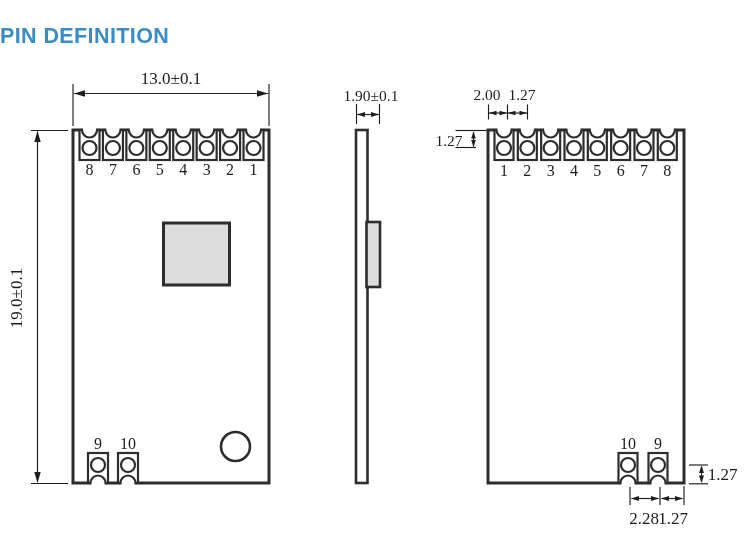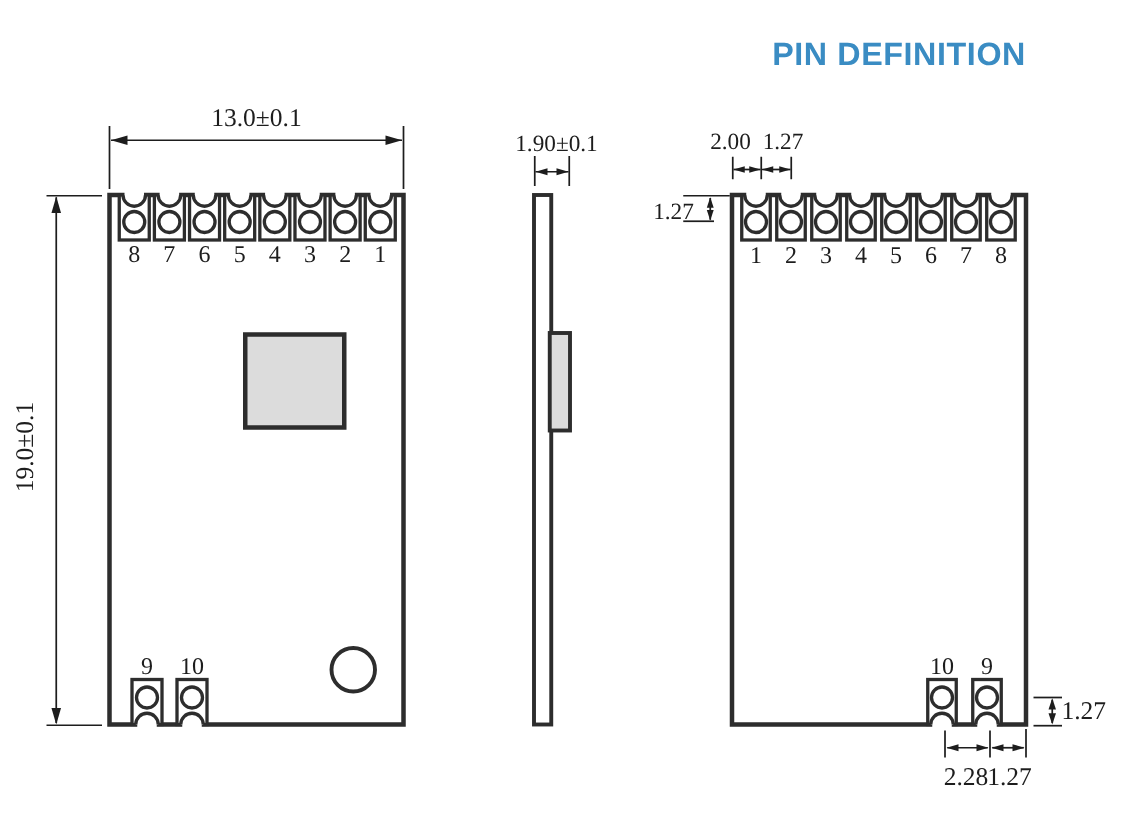--- a/index.html
+++ b/index.html
@@ -10,21 +10,21 @@
   html,body{margin:0;padding:0;background:#ffffff;}
   #stage{
     position:relative;
     width:750px;height:547px;
     background:#ffffff;
     font-family:"Liberation Serif","DejaVu Serif",serif;
     overflow:hidden;
   }
   #page-title{
     position:absolute;top:24px;left:0;width:684px;
-    text-align:right;
+    text-align:left;
     font-family:"Liberation Sans","DejaVu Sans",sans-serif;
     font-weight:700;font-size:21.5px;letter-spacing:.4px;
     color:var(--accent);
   }
   svg{position:absolute;left:0;top:0;}
   .outline{fill:#fff;stroke:var(--line);stroke-width:3;}
   .bar{fill:#fff;stroke:var(--line);stroke-width:2.6;}
   .pad{fill:#fff;stroke:var(--line);stroke-width:2.2;}
   .chip{fill:var(--chip_fill);stroke:var(--line);stroke-width:3;}
   .chip-sm{fill:var(--chip_fill);stroke:var(--line);stroke-width:2.6;}

